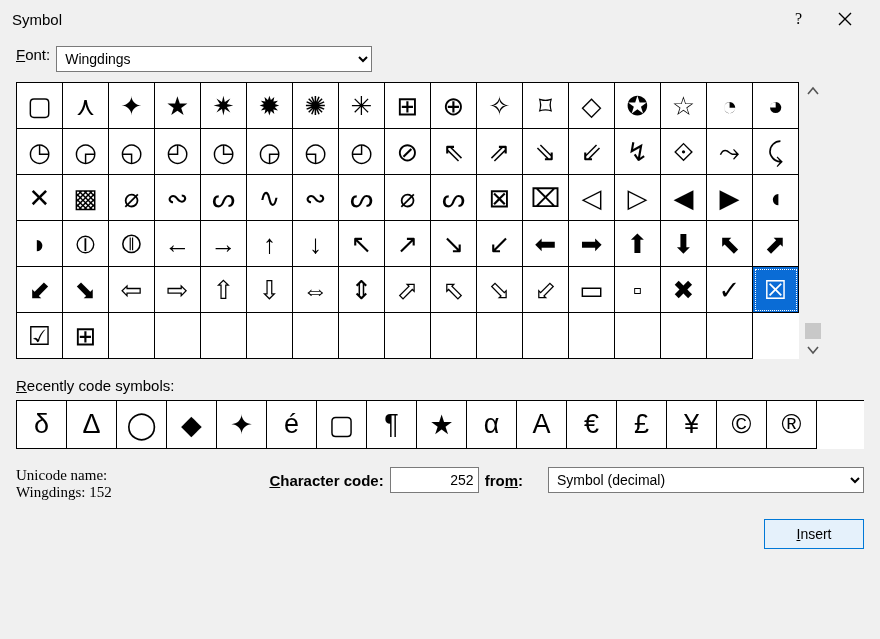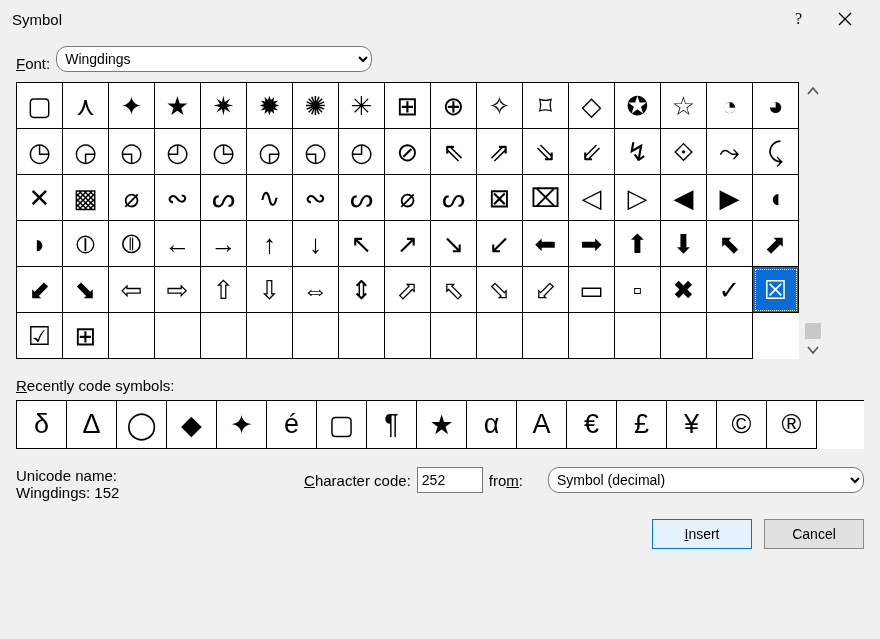--- a/index.html
+++ b/index.html
@@ -10,28 +10,28 @@
     font-family: "Segoe UI", Tahoma, sans-serif;
     font-size: 14px; color: #000;
     overflow: hidden;
   }
   .titlebar { display:flex; align-items:center; height:38px; padding:8px 12px; }
   .titlebar .title { flex:0 0 auto; font-size:15px; }
   .titlebar .spacer { flex:1 1 auto; }
   .tb-btn { width:46px; height:30px; display:flex; align-items:center; justify-content:center; }
   .tb-btn svg { display:block; }
   .content { padding: 8px 16px 0 16px; }
-  .row { display:flex; align-items:flex-end; }
+  .row { display:flex; align-items:flex-start; }
   .underline-first::first-letter { text-decoration: underline; }
   label.lbl { font-size:15px; margin-right:6px; }
   select.combo, input.txt {
     font: inherit; border:1px solid #7a7a7a; background:#fff; height:26px;
     padding:0 4px;
   }
-  select.combo { width:316px;border-radius:11px; }
+  select.combo { width:316px; }
   .grid-wrap { display:flex; margin-top:10px; }
   .sym-grid {
     border:1px solid #000; border-right:none; border-bottom:none;
     display:grid; grid-template-columns: repeat(17, 46px);
     background:#fff;
   }
   .sym-grid .cell {
     width:46px; height:46px;
     border-right:1px solid #000; border-bottom:1px solid #000;
     display:flex; align-items:center; justify-content:center;
@@ -50,24 +50,24 @@
     background:#fff; margin-top:6px;
   }
   .recent-grid .cell {
     width:50px; height:48px;
     border-right:1px solid #000; border-bottom:1px solid #000;
     display:flex; align-items:center; justify-content:center;
     font-size:27px; background:#fff;
   }
   .bottom { margin-top:18px; display:flex; align-items:flex-start; }
   .bottom-left { flex:0 0 auto; }
-  .bottom-left div { font-size:15px; }
+  .bottom-left div { font-size:15px;font-family:Liberation Serif, serif; }
   .bottom-right { margin-left:auto; display:flex; align-items:center; gap:6px; }
-  .bottom-right .lbl2 { font-size:15px; }
-  .char-code { width:66px; text-align:left; }
+  .bottom-right .lbl2 { font-size:15px;font-weight:bold; }
+  .char-code { width:89px; text-align:right; }
   .from-combo { width:138px;margin-left:19px; }
   .btn-row { display:flex; justify-content:flex-end; gap:12px; padding:18px 16px 0 0; }
   button.push {
     font:inherit; height:30px; min-width:100px; padding:0 26px;
     border:1px solid #8a8a8a; background:#e1e1e1;
   }
   button.push.default { background:#e5f1fb; border-color:#0078d7; }
   .ul-i { text-decoration: underline; }
 </style>
 </head>
@@ -247,14 +247,13 @@
       <span class="lbl2">fro<span class="ul-i">m</span>:</span>
       <select class="combo from-combo">
         <option>Symbol (decimal)</option>
       </select>
     </div>
   </div>
 </div>
 
 <div class="btn-row">
   <button class="push default"><span class="ul-i">I</span><span>nsert</span></button>
-  <button class="push">Cancel</button>
 </div>
 
 </body></html>

